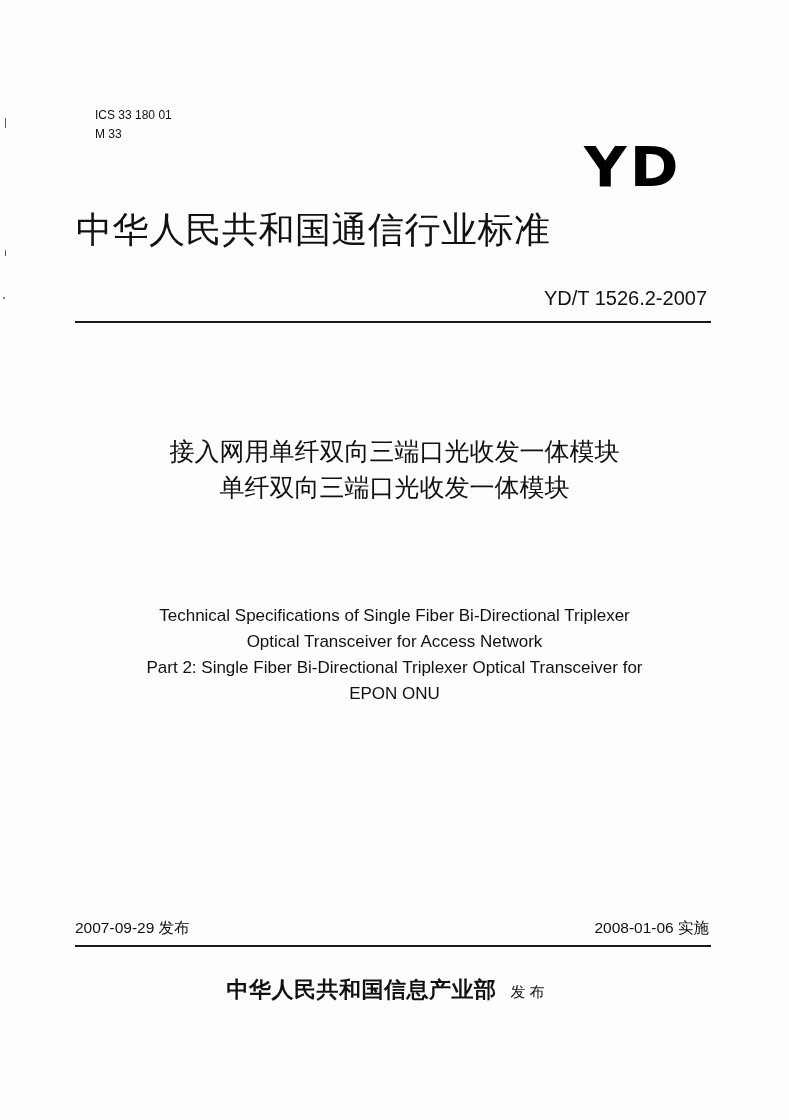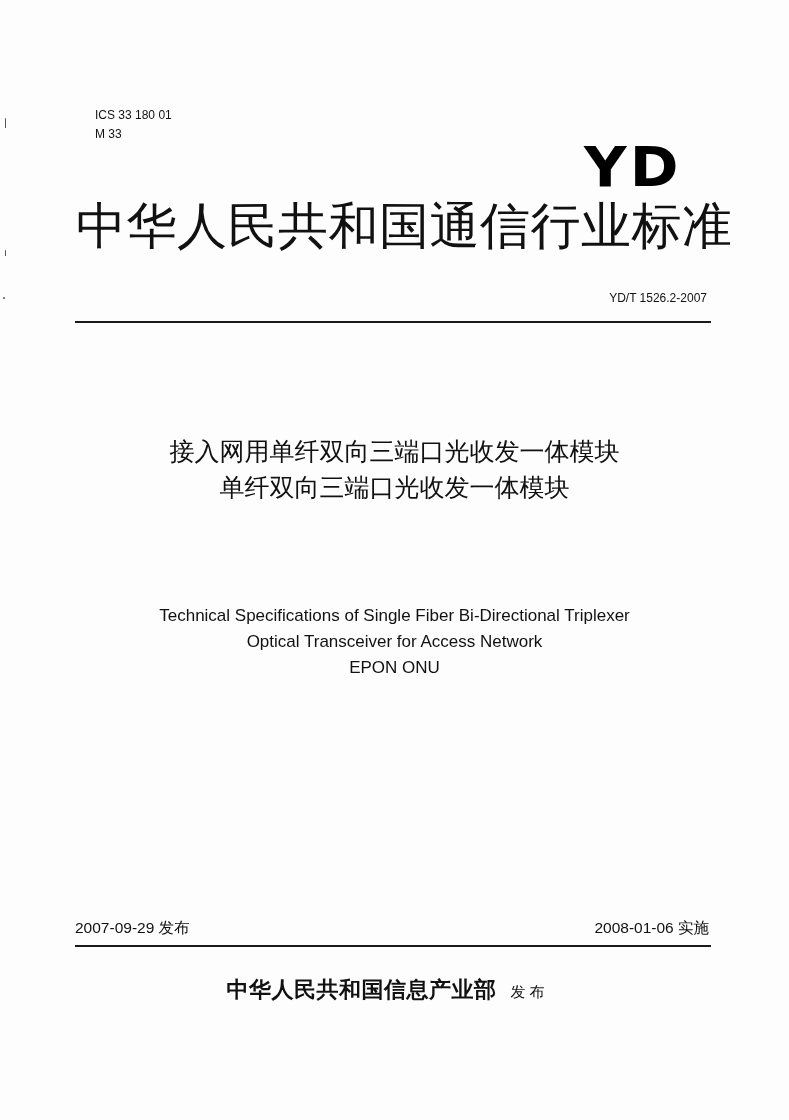--- a/index.html
+++ b/index.html
@@ -32,31 +32,31 @@
       line-height: 56px;
       letter-spacing: 3px;
       transform: scaleX(1.05);
       transform-origin: left top;
       color: #000;
     }
 
     .std-title {
       left: 76px; top: 206px;
       width: 640px;
-      font-family: Liberation Mono, monospace;
-      font-size: 50px;
+      font-family: Liberation Sans, sans-serif;
+      font-size: 36px;
       line-height: 48px;
       letter-spacing: 0.5px;
       white-space: nowrap;
       color: #111;
     }
 
     .std-number {
       right: 82px; top: 288px;
-      font-size: 12px;
+      font-size: 20px;
       line-height: 20px;
       white-space: nowrap;
     }
 
     .rule {
       left: 75px;
       width: 636px;
       height: 2px;
       background: #1a1a1a;
     }
@@ -140,20 +140,21 @@
 <div class="abs rule rule-top"></div>
 
 <div class="abs cn-title">
   <div>接入网用单纤双向三端口光收发一体模块</div>
   <div>单纤双向三端口光收发一体模块</div>
 </div>
 
 <div class="abs en-title">
   <div>Technical Specifications of Single Fiber Bi-Directional Triplexer</div>
   <div>Optical Transceiver for Access Network</div>
+  <div>Part 2: Single Fiber Bi-Directional Triplexer Optical Transceiver for</div>
   <div>EPON ONU</div>
 </div>
 
 <div class="abs issue-date">2007-09-29 发布</div>
 <div class="abs impl-date">2008-01-06 实施</div>
 
 <div class="abs rule rule-bottom"></div>
 
 <div class="abs publisher">
   <span class="publisher-name">中华人民共和国信息产业部</span><span class="publisher-action">发布</span>

